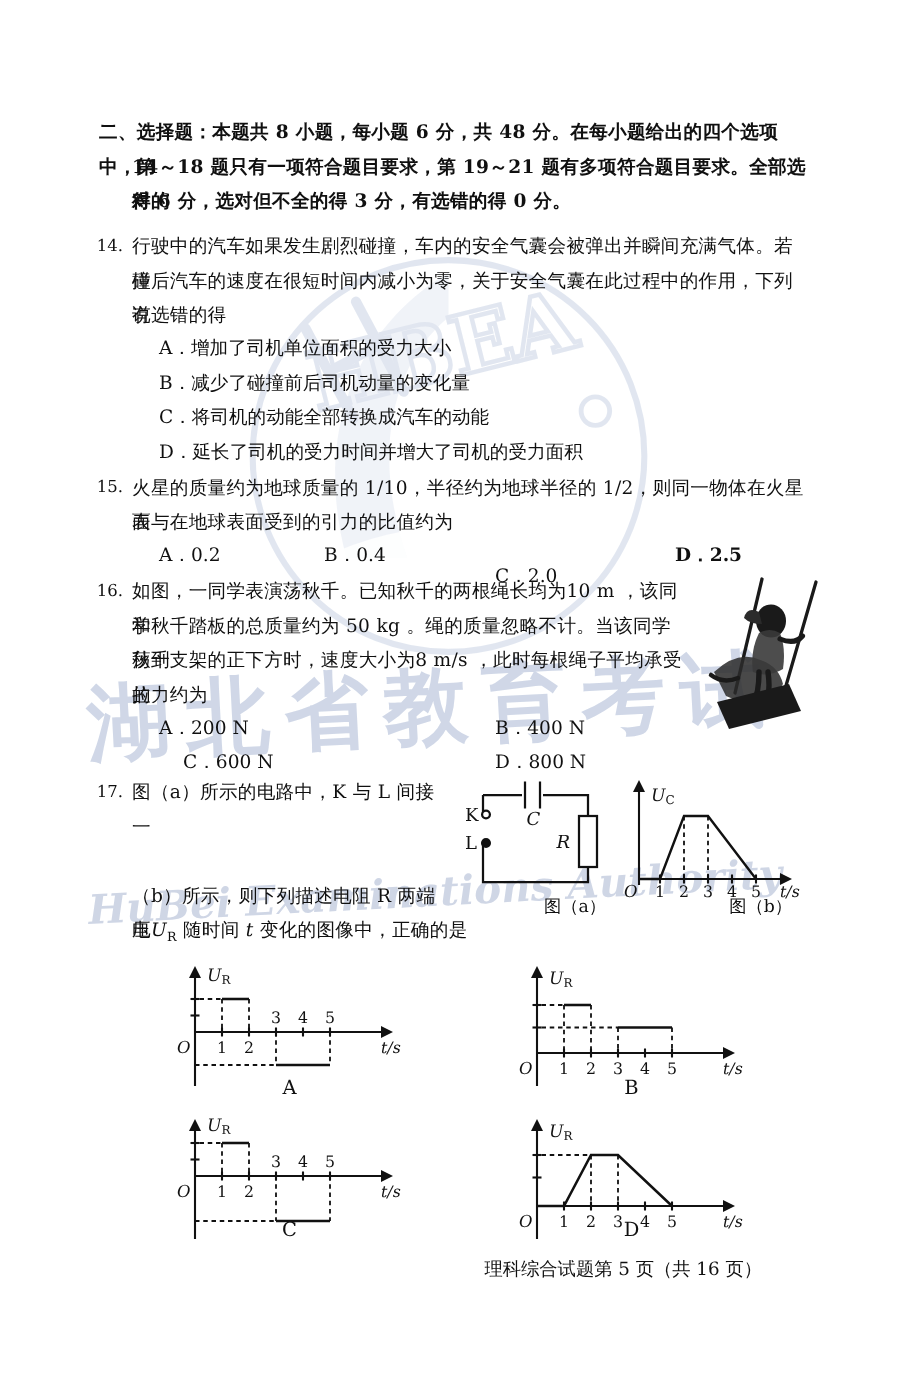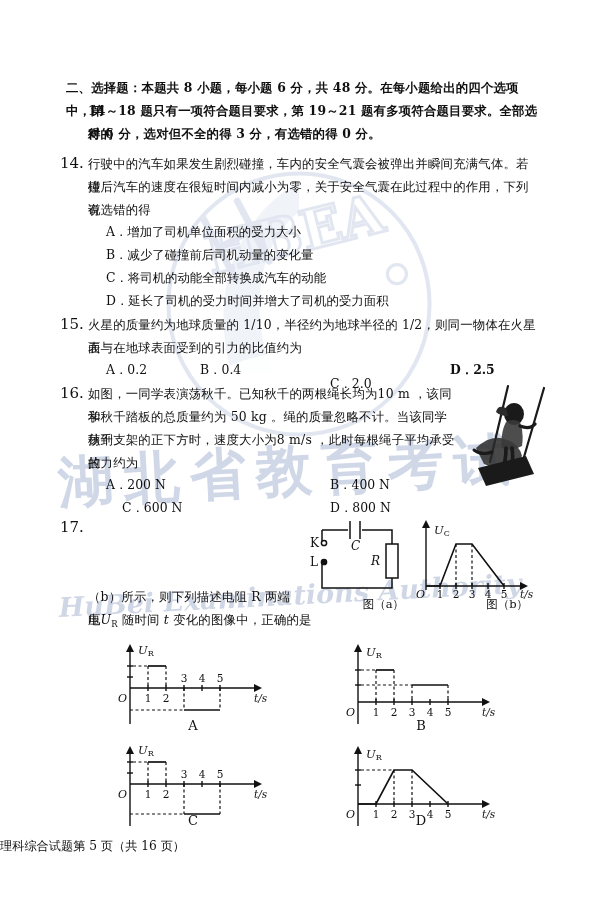--- a/index.html
+++ b/index.html
@@ -70,40 +70,40 @@
   }
   .para {
     position: absolute;
     font-size: 12.4px;
     line-height: 23px;
     letter-spacing: 0.2px;
   }
   .bold { font-weight: 700; }
   .qnum {
     position: absolute;
-    font-size: 15px;
+    font-size: 11px;
     line-height: 23px;
     text-align: right;
     width: 22px;
   }
   .opt {
     position: absolute;
     font-size: 12.4px;
     line-height: 22px;
     white-space: nowrap;
   }
   .ital { font-style: italic; }
   sub { font-size: 0.68em; }
 
   .footer {
     position: absolute;
     left: 0;
     top: 838px;
     width: 508px;
-    text-align: left;
+    text-align: right;
     font-size: 12.2px;
   }
 
   svg { display: block; overflow: visible; }
   .fig { position: absolute; }
   .figcap {
     position: absolute;
     font-size: 11.5px;
     text-align: right;
     white-space: nowrap;
@@ -155,21 +155,21 @@
   <div class="para" style="left:88px; top:198px; width:452px;">有选错的得</div>
   <div class="opt" style="left:106px; top:244px;">B．减少了碰撞前后司机动量的变化量</div>
   <div class="opt" style="left:106px; top:221px;">A．增加了司机单位面积的受力大小</div>
   <div class="opt" style="left:106px; top:267px;">C．将司机的动能全部转换成汽车的动能</div>
   <div class="opt" style="left:106px; top:290px;">D．延长了司机的受力时间并增大了司机的受力面积</div>
 
   <div class="qnum" style="left:60px; top:313px;">15.</div>
   <div class="para" style="left:88px; top:313px; width:452px;">火星的质量约为地球质量的 1/10，半径约为地球半径的 1/2，则同一物体在火星表</div>
   <div class="para" style="left:88px; top:336px; width:452px;">面与在地球表面受到的引力的比值约为</div>
   <div class="opt" style="left:106px; top:359px;">A．0.2</div>
-  <div class="opt" style="left:200px; top:359px;">B．0.4</div>
+  <div class="opt" style="left:216px; top:359px;">B．0.4</div>
   <div class="opt" style="left:330px; top:373px;">C．2.0</div>
   <div class="opt" style="left:450px; top:359px;font-weight:bold;">D．2.5</div>
 
   <div class="qnum" style="left:60px; top:382px;">16.</div>
   <div class="para" style="left:88px; top:382px; width:370px;">如图，一同学表演荡秋千。已知秋千的两根绳长均为10 m ，该同学</div>
   <div class="para" style="left:88px; top:405px; width:370px;">和秋千踏板的总质量约为 50 kg 。绳的质量忽略不计。当该同学荡到</div>
   <div class="para" style="left:88px; top:428px; width:370px;">秋千支架的正下方时，速度大小为8 m/s ，此时每根绳子平均承受的</div>
   <div class="para" style="left:88px; top:451px; width:370px;">拉力约为</div>
   <div class="opt" style="left:106px; top:474px;">A．200 N</div>
   <div class="opt" style="left:330px; top:474px;">B．400 N</div>
@@ -186,20 +186,21 @@
     <path d="M44 30 Q36 26 34 34 Q38 38 46 38 Z" fill="#2b2b2b"></path>
     <path d="M44 44 Q38 56 40 70 Q50 74 60 68 Q62 54 58 44 Q51 40 44 44 Z" fill="#3a3a3a" opacity="0.9"></path>
     <path d="M58 48 Q68 52 73 46" stroke="#1a1a1a" stroke-width="3.4" fill="none" stroke-linecap="round"></path>
     <path d="M30 74 Q20 78 12 72" stroke="#1a1a1a" stroke-width="3" fill="none" stroke-linecap="round"></path>
     <path d="M44 70 Q44 84 40 92" stroke="#1a1a1a" stroke-width="3.6" fill="none" stroke-linecap="round"></path>
     <path d="M50 70 Q52 84 48 93" stroke="#1a1a1a" stroke-width="3.6" fill="none" stroke-linecap="round"></path>
     <path d="M16 90 L64 78 L72 96 L24 108 Z" fill="#1a1a1a"></path>
   </svg>
 
   <div class="qnum" style="left:60px; top:516px;">17.</div>
+  <div class="para" style="left:88px; top:516px; width:210px;">图（a）所示的电路中，K 与 L 间接一</div>
   <div class="para" style="left:88px; top:585px; width:210px;">（b）所示，则下列描述电阻 R 两端电</div>
   <div class="para" style="left:88px; top:608px; width:230px;">压<span class="ital">U</span><sub>R</sub> 随时间 <span class="ital">t</span> 变化的图像中，正确的是</div>
 
   <svg class="fig" style="left:300px; top:516px;" width="106" height="82" viewBox="0 0 106 82">
     <g stroke="#111" stroke-width="1.5" fill="none">
       <path d="M22 14 L48 14"></path>
       <path d="M62 14 L92 14 L92 28"></path>
       <path d="M92 62 L92 72 L22 72 L22 62"></path>
       <path d="M22 14 L22 26"></path>
       <path d="M22 46 L22 62"></path>

